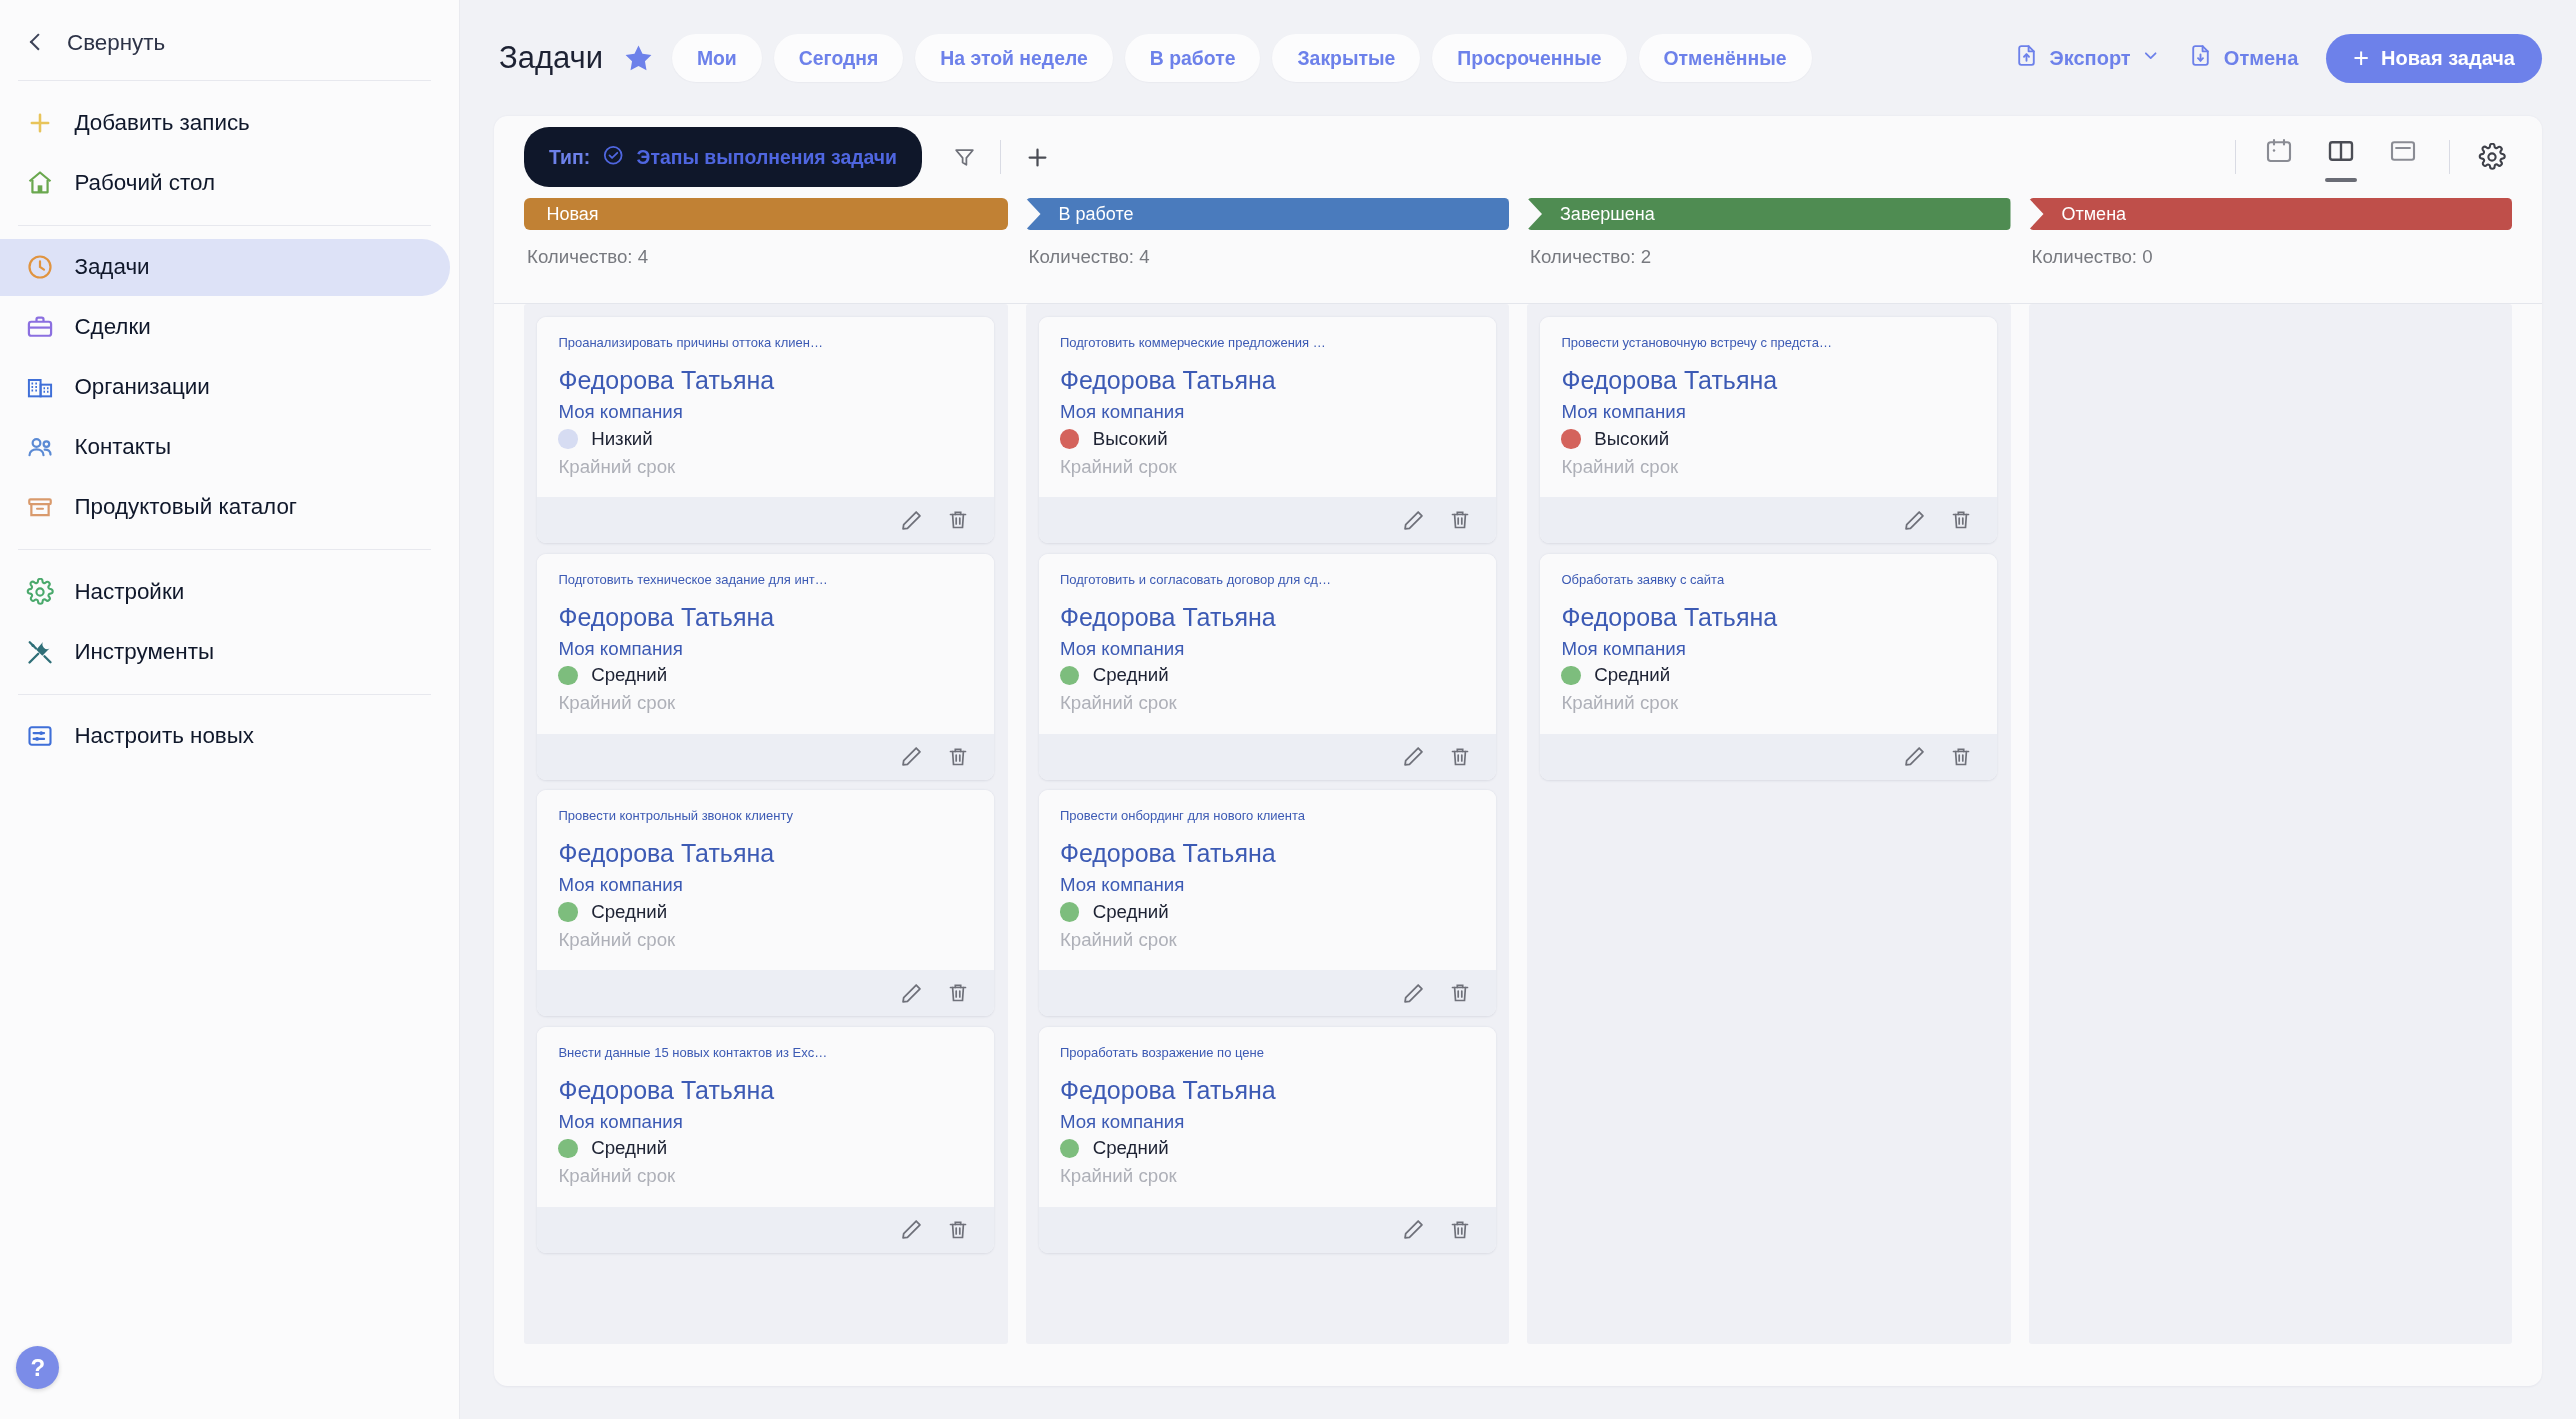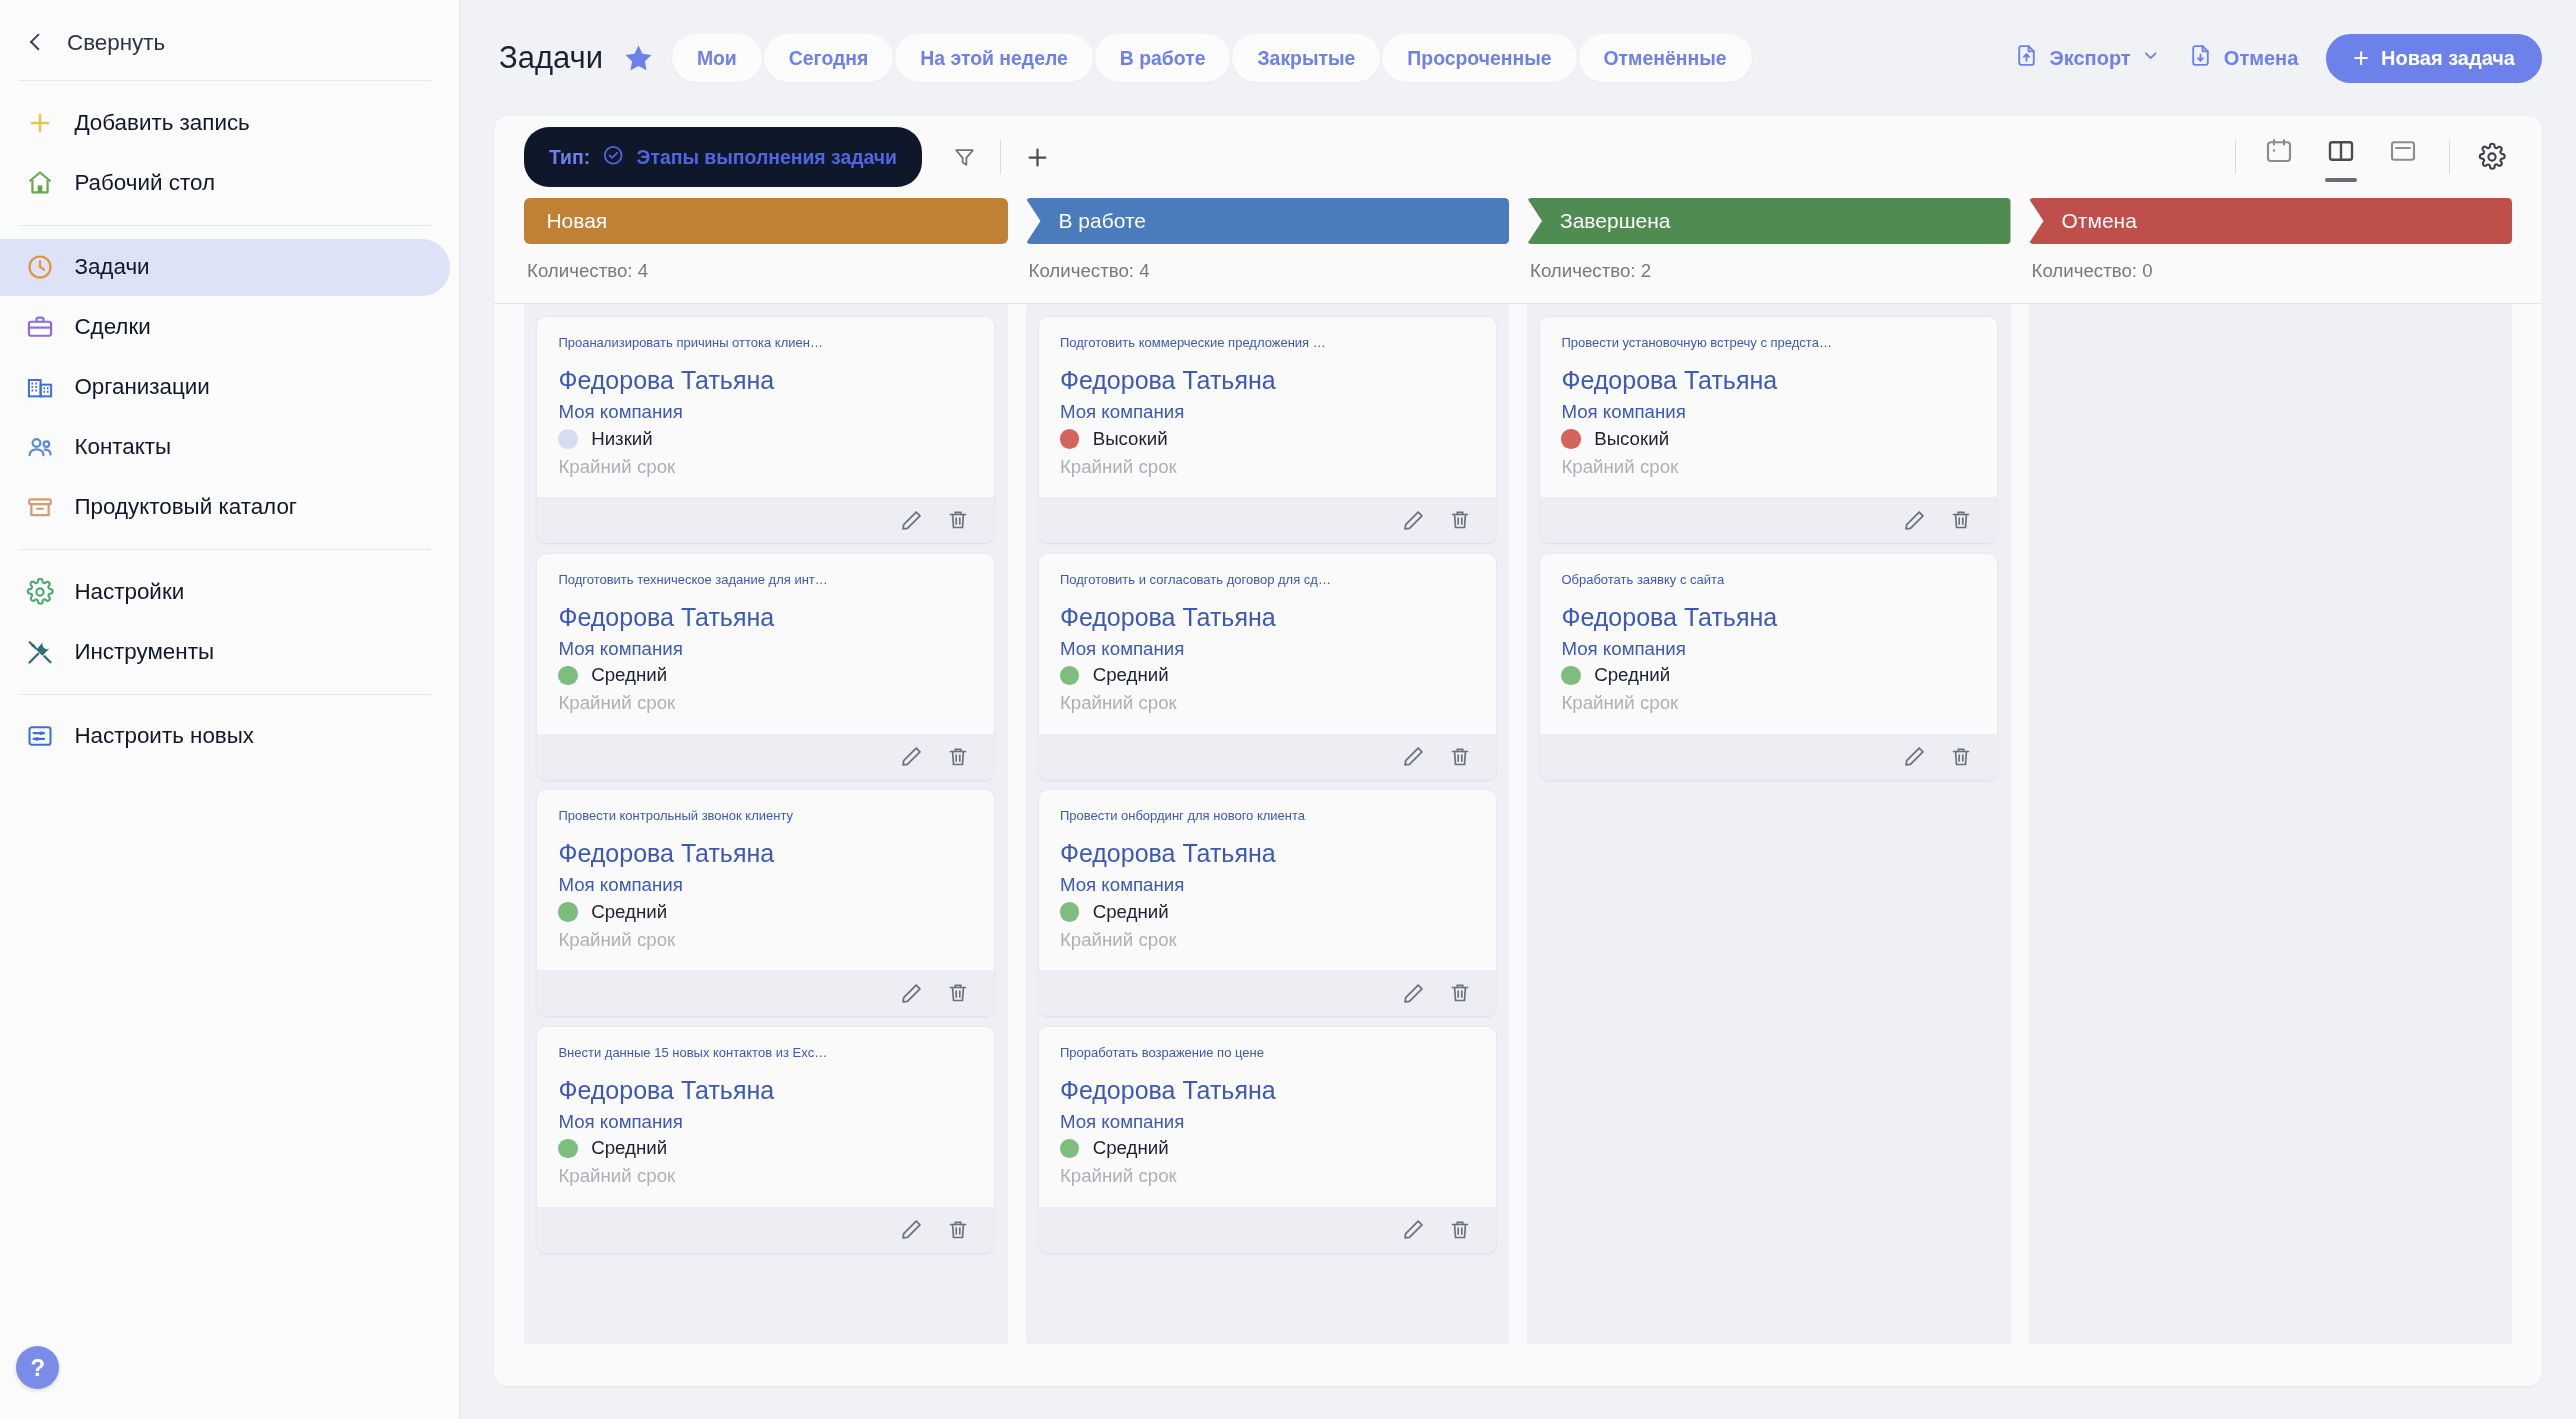--- a/index.html
+++ b/index.html
@@ -61,21 +61,21 @@
   .main { flex: 1 1 auto; height: 1419px; background: #f1f2f6;
           display: flex; flex-direction: column; overflow: hidden; }
 
   
   .topbar {
     height: 116px; display: flex; align-items: center;
     padding: 0 34px 0 39px; gap: 0; flex: 0 0 116px;
   }
   .page-title { font-size: 31px; color: #1d2233; font-weight: 400; margin-right: 19.4px; }
   .star { width: 33px; height: 33px; margin-right: 16.4px; flex: 0 0 33px; }
-  .chips { display: flex; gap: 2px; align-items: center; }
+  .chips { display: flex; gap: 12px; align-items: center; }
   .chip {
     background: #fcfcfd; border-radius: 28px;
     height: 48px; padding: 0 25px;
     display: flex; align-items: center; justify-content: center;
     font-size: 19.4px; color: #6d81ea; font-weight: bold;
     cursor: pointer; white-space: nowrap;
     box-shadow: 0 0.7px 1.5px rgba(30,40,80,.05);
   }
   .spacer { flex: 1 1 auto; }
   .hdr-actions { display: flex; align-items: center; gap: 28px; }
@@ -123,21 +123,21 @@
     content: ""; position: absolute; bottom: -3px; left: 2.2px; right: 2.2px;
     height: 3.7px; background: #6a6c75; border-radius: 2.2px;
   }
 
   
   .col-heads {
     display: flex; padding: 0 30px; gap: 18px; flex: 0 0 96px;
   }
   .col-head { flex: 1 1 0; min-width: 0; }
   .pill {
-    height: 46px; color: #fff; font-size: 21px;
+    height: 32px; color: #fff; font-size: 18px;
     display: flex; align-items: center; padding-left: 33px;
     border-radius: 4.5px;
     clip-path: polygon(0 0, 100% 0, 100% 50%, 100% 100%, 0 100%, 15px 50%);
     position: relative;
   }
   .pill.first { clip-path: none; border-radius: 6px; padding-left: 22.4px; }
   .col-count { font-size: 18.7px; color: #77797f; margin-top: 16.4px; padding-left: 3px; }
 
   .head-rule { height: 0.7px; background: #e4e6ec; margin: 9px 0 0 0; }
 

